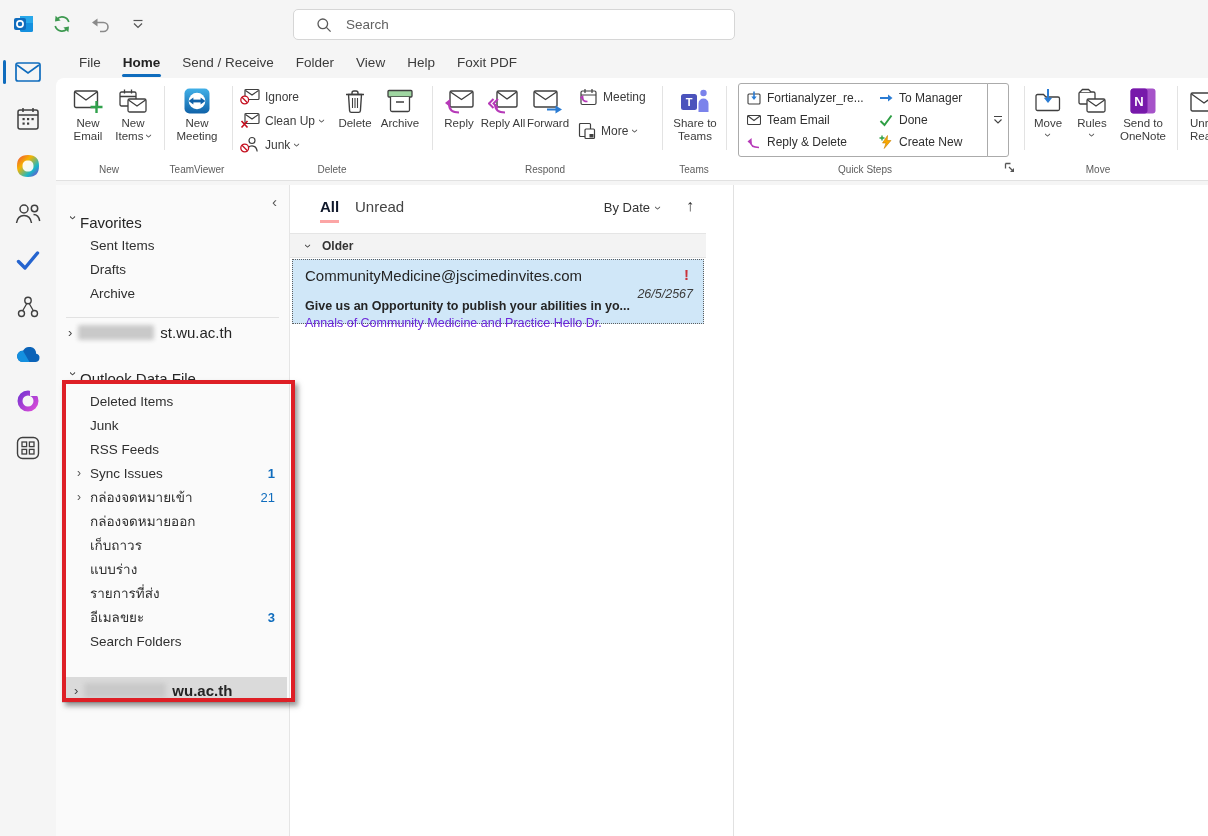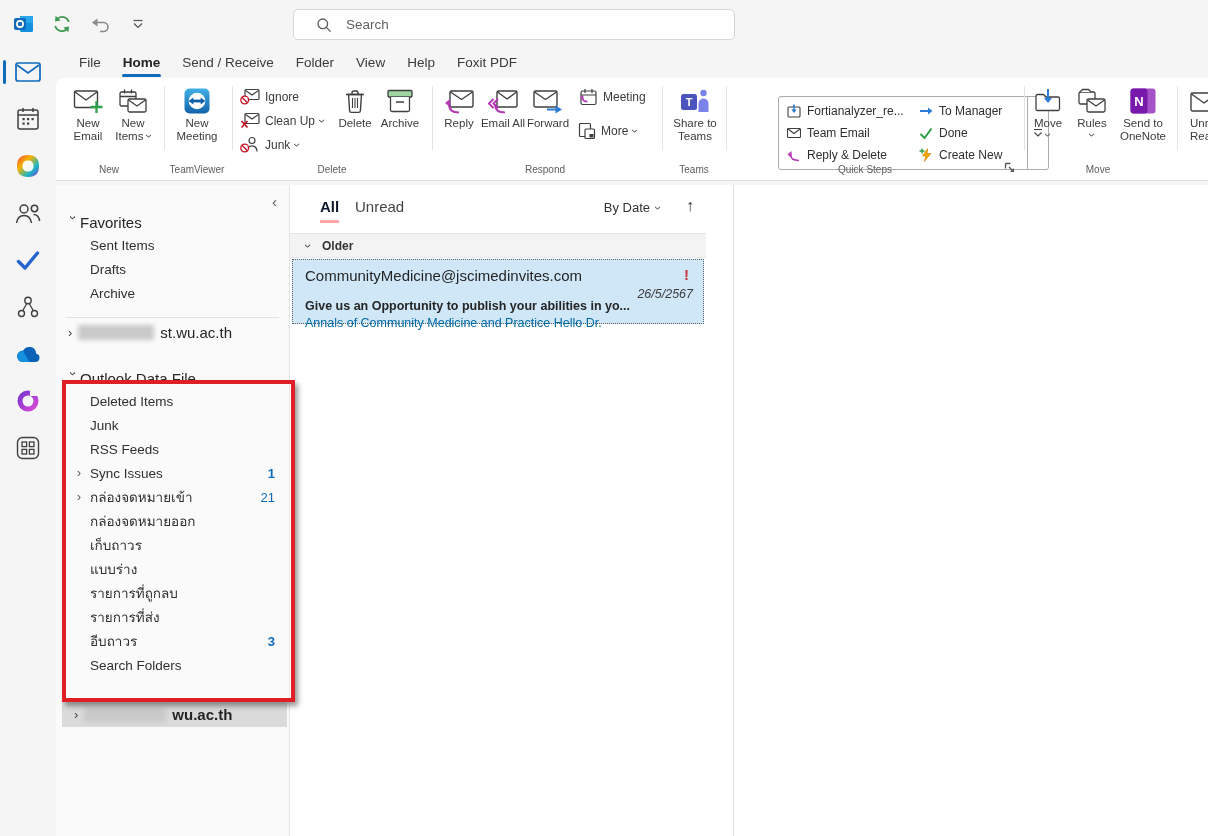--- a/index.html
+++ b/index.html
@@ -26,21 +26,21 @@
     border-bottom:1px solid #e1e1e1; border-radius:8px 0 0 0; overflow:hidden; }
   .bigbtn { position:absolute; top:6px; width:48px; display:flex; flex-direction:column; align-items:center; text-align:center; }
   .bigbtn .ic { height:30px; display:flex; align-items:flex-end; justify-content:center; }
   .bigbtn .lbl { font-size:11.5px; line-height:13px; color:#3b3b3b; margin-top:3px; }
   .chev { display:inline-block; color:#5a5a5a; font-size:12px; line-height:10px; }
   .rot { display:inline-block; transform:rotate(90deg); }
   .stack { position:absolute; top:8px; display:flex; flex-direction:column; gap:3px; }
   .srow { height:21px; display:flex; align-items:center; gap:5px; font-size:12px; color:#3b3b3b; }
   .gdiv { position:absolute; top:8px; height:64px; width:1px; background:#e3e3e3; }
   .glabel { position:absolute; bottom:5px; transform:translateX(-50%); font-size:10px; color:#5c5c5c; white-space:nowrap; }
-  .qs { position:absolute; left:682px; top:18px; width:272px; height:74px;margin-left:40px; }
+  .qs { position:absolute; left:682px; top:5px; width:272px; height:74px; }
   .qs-list { position:absolute; left:0; top:0; width:250px; height:74px; border:1px solid #ababab; border-radius:3px 0 0 3px;
     display:grid; grid-template-columns:132px 1fr; grid-template-rows:repeat(3,22px); grid-auto-flow:column; padding:3px 0 0 8px; }
   .qs-item { display:flex; align-items:center; gap:6px; font-size:12px; color:#2f2f2f; }
   .qs-strip { position:absolute; left:249px; top:0; width:22px; height:74px; border:1px solid #ababab; border-radius:0 3px 3px 0;
     background:#fff; display:flex; align-items:center; justify-content:center; }
   .launcher { position:absolute; left:948px; top:84px; width:14px; height:14px; }
 
   
   .appbar { position:absolute; left:0; top:48px; bottom:0; width:56px; background:#f5f5f5; }
   .abtn { position:absolute; left:14px; width:28px; height:28px; display:flex; align-items:center; justify-content:center; }
@@ -74,21 +74,21 @@
   .sortby { position:absolute; top:15px; right:46px; font-size:13px; color:#333; display:flex; gap:6px; align-items:center; }
   .sortdir { position:absolute; top:12px; right:12px; font-size:16px; color:#333; }
   .grouphdr { position:absolute; top:48px; left:0; width:416px; height:25px; background:#f3f3f3;
     border-top:1px solid #e5e5e5; border-bottom:1px solid #e5e5e5; display:flex; align-items:center; gap:12px;
     padding-left:16px; font-size:12px; font-weight:700; color:#333; }
   .grouphdr .gc { font-weight:400; font-size:12px; color:#444; }
   .email { position:absolute; top:74px; left:2px; width:412px; height:65px; background:#d0e7f8;
     border:1px dotted #5f5f5f; padding:7px 10px 0 12px; }
   .em-sender { font-size:15px; color:#252525; width:330px; white-space:nowrap; overflow:hidden; }
   .em-subject { font-size:12.5px; font-weight:700; color:#252525; margin-top:15px; width:330px; white-space:nowrap; overflow:hidden; }
-  .em-preview { font-size:12.5px; color:#0369a1; margin-top:3px; width:360px; white-space:nowrap; overflow:hidden; }
+  .em-preview { font-size:12.5px; color:#6d28d9; margin-top:3px; width:360px; white-space:nowrap; overflow:hidden; }
   .em-imp { position:absolute; top:6px; right:14px; color:#c9333c; font-weight:700; font-size:15px; }
   .em-date { position:absolute; top:27px; right:10px; font-size:12.5px; color:#3b3b3b;font-style:italic; }
 
   .readingpane { position:absolute; left:733px; top:185px; bottom:0; right:0; background:#fff; border-left:1px solid #e1e1e1; }
 
   svg { display:block; }
   text { font-family:"Liberation Sans", sans-serif; }
 </style>
 </head>
 <body>
@@ -269,21 +269,21 @@
     <div class="bigbtn" style="left:423px">
       <div class="ic">
         <svg width="30" height="27" viewBox="0 0 30 27">
             <rect x="9" y="4" width="20" height="16" rx="1.5" fill="#fff" stroke="#3f3f3f" stroke-width="1.4"></rect>
             <path d="M9.5 5l9.5 7 9.5-7" fill="none" stroke="#3f3f3f" stroke-width="1.4"></path>
             <path d="M17 25.5c-7.5 0-10-3-10-8.5" fill="none" stroke="#b63ab8" stroke-width="2"></path>
             <polyline points="10,12 5.5,16.5 10,21" fill="none" stroke="#b63ab8" stroke-width="2"></polyline>
             <polyline points="5.5,12 1,16.5 5.5,21" fill="none" stroke="#b63ab8" stroke-width="2"></polyline>
           </svg>
       </div>
-      <div class="lbl">Email All</div>
+      <div class="lbl">Reply All</div>
     </div>
     <div class="bigbtn" style="left:468px">
       <div class="ic">
         <svg width="30" height="27" viewBox="0 0 30 27">
             <rect x="1" y="4" width="23" height="16" rx="1.5" fill="#fff" stroke="#3f3f3f" stroke-width="1.4"></rect>
             <path d="M1.5 5l11 7.5L23.5 5" fill="none" stroke="#3f3f3f" stroke-width="1.4"></path>
             <path d="M14 22.5h9" stroke="#2b7cd3" stroke-width="2"></path>
             <polygon points="22.5,18.5 29,22.5 22.5,26.5" fill="#2b7cd3"></polygon>
           </svg>
       </div>
@@ -588,27 +588,24 @@
     <div class="frow">
         <span>กล่องจดหมายออก</span>
       </div>
     <div class="frow">
         <span>เก็บถาวร</span>
       </div>
     <div class="frow">
         <span>แบบร่าง</span>
       </div>
     <div class="frow">
-        <span>รายการที่ถูกลบ</span>
-      </div>
-    <div class="frow">
         <span>รายการที่ส่ง</span>
       </div>
     <div class="frow">
-      <span>อีบถาวร</span>
+      <span>อีเมลขยะ</span>
       <span class="fcount">3</span>
     </div>
     <div class="frow">
         <span>Search Folders</span>
       </div>
 
     <div class="acct acct2">
       <span class="rc">›</span>
       <span class="blur" style="width:82px"></span>
       <span class="sfx">wu.ac.th</span>

